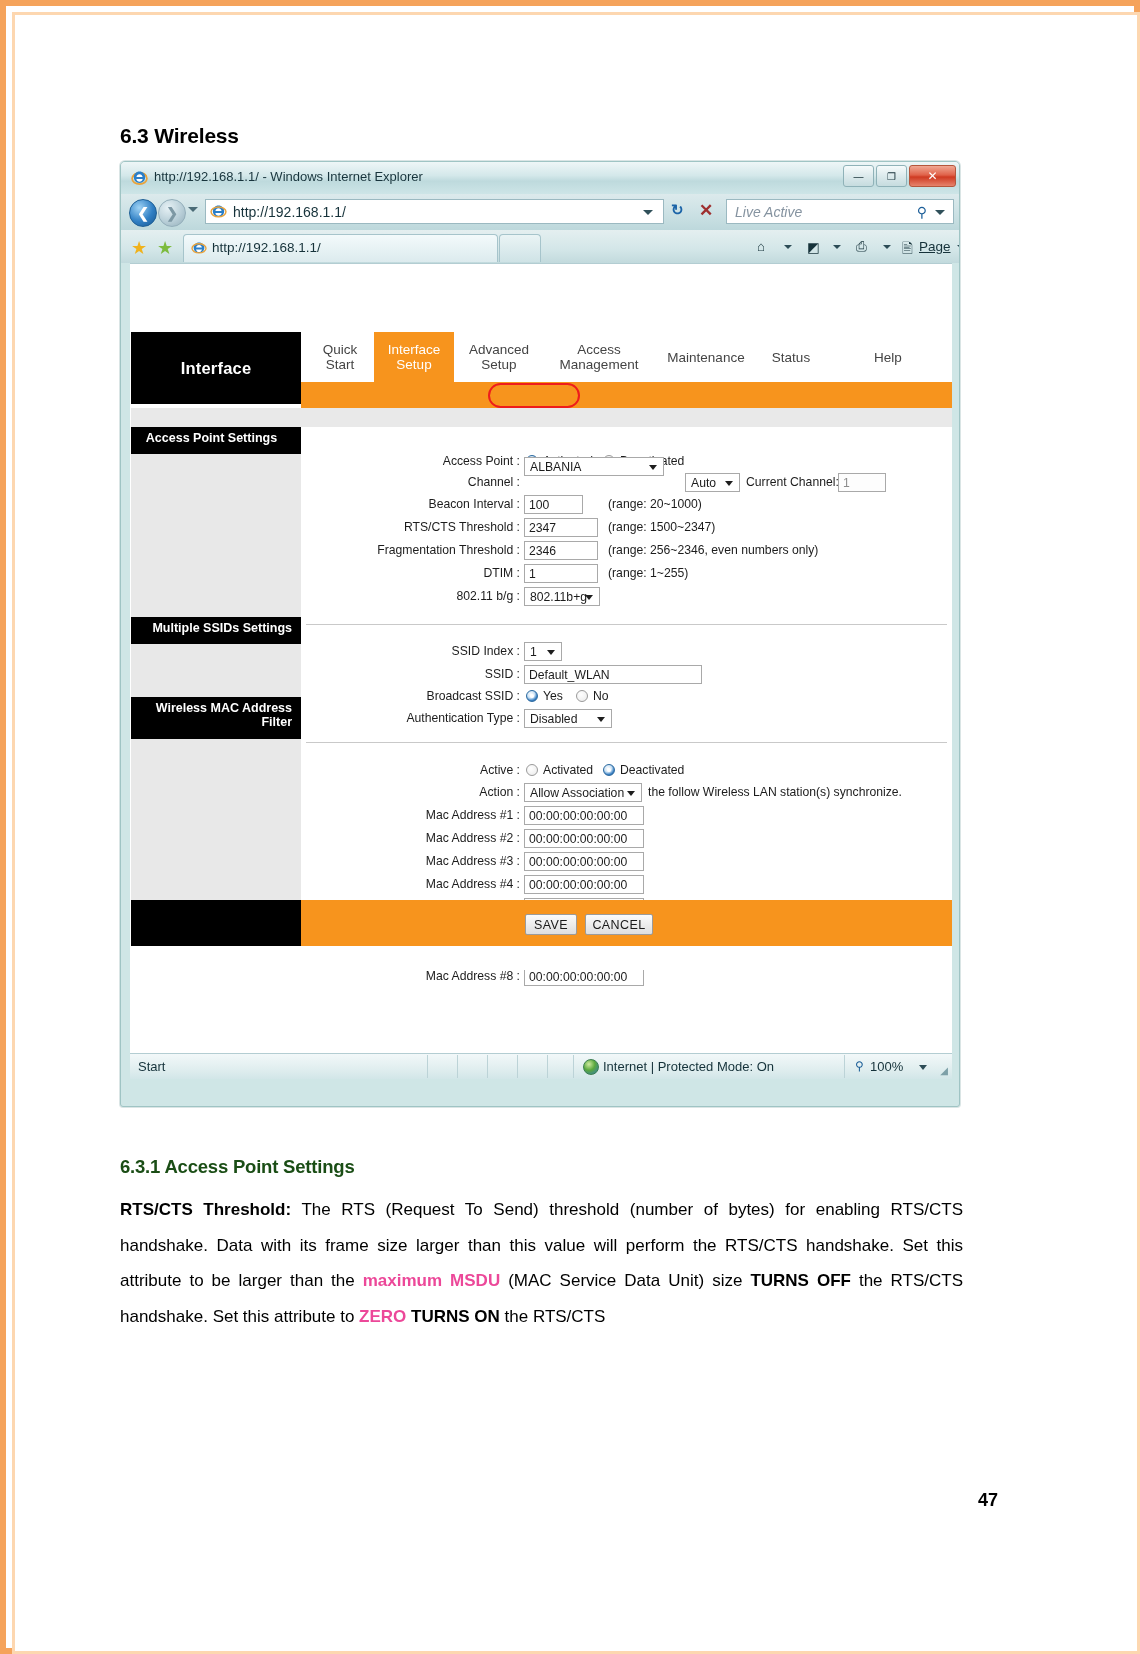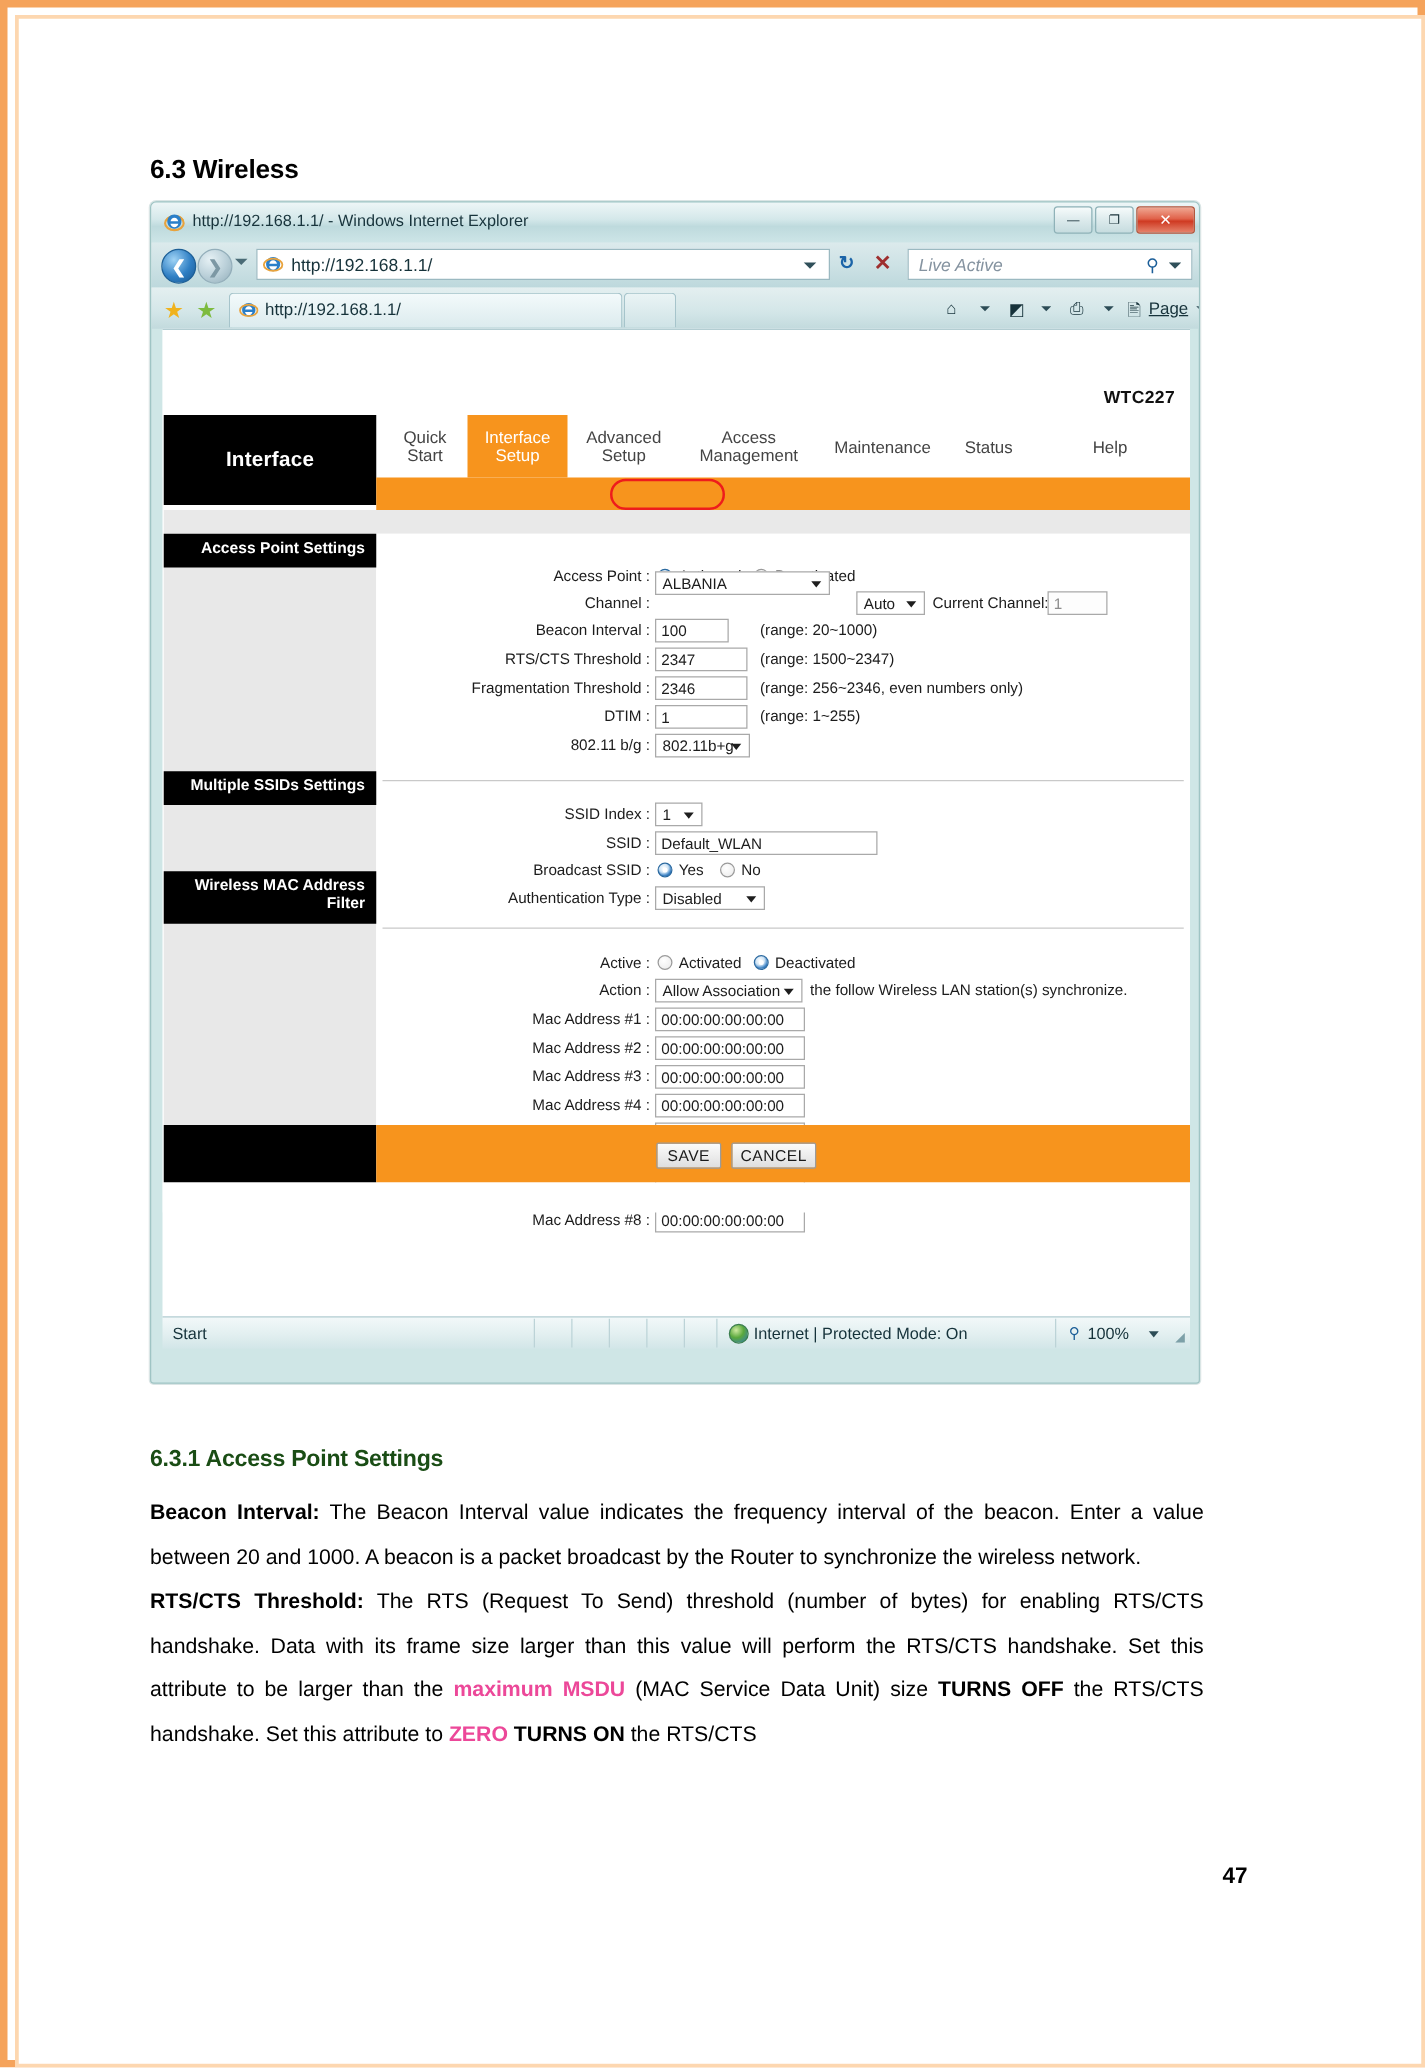--- a/index.html
+++ b/index.html
@@ -566,23 +566,20 @@
       <div class="cmd" style="left:735px;">⎙</div>
       <div class="cmd-caret" style="left:762px;"></div>
       <div class="cmd" style="left:781px;">🖹</div>
       <div class="cmd u" style="left:798px;">Page</div>
       <div class="cmd-caret" style="left:836px;"></div>
 
     </div>
 
     <div class="viewport">
 
-      <div class="router-head">
-        <div class="wtc-model">WTC227</div>
-      </div>
 
       <div class="navbar">
         <div class="brand-box">
           <span class="brand-text">Interface</span>
         </div>
 
         <div class="maintab" style="left:176px; width:68px;">
           <span><span>Quick</span><br><span>Start</span></span>
         </div>
         <div class="maintab sel" style="left:244px; width:80px;">
@@ -611,21 +608,21 @@
       <div class="subtab" style="left:276px; width:70px;">LAN</div>
       <div class="sub-sep" style="left:351px;"></div>
       <div class="subtab" style="left:360px; width:86px;">Wireless</div>
       <div class="wireless-ring" style="left:358px; top:119px; width:92px;"></div>
 
       <div class="graystrip"></div>
 
       <div class="leftcol"></div>
       <div class="rightcol"></div>
 
-      <div class="sectlabel" style="top:163px; height:27px;">Access Point Settings</div>
+      <div class="sectlabel" style="top:163px; height:27px;text-align:center;">Access Point Settings</div>
       <div class="sectlabel" style="top:353px; height:27px;">Multiple SSIDs Settings</div>
       <div class="sectlabel" style="top:433px; height:42px; padding-top:4px;">
         <span>Wireless MAC Address</span><br>
         <span>Filter</span>
       </div>
 
       <div class="flabel" style="left:236px; top:190px; width:154px;">Access Point :</div>
       <div class="radio on" style="left:396px; top:191px;"></div>
       <div class="rlabel" style="left:413px; top:190px;">Activated</div>
       <div class="radio" style="left:473px; top:191px;"></div>
@@ -749,21 +746,18 @@
       <div class="sb-zoom">100%</div>
       <div class="sb-zoomcaret"></div>
       <div class="grip">◢</div>
     </div>
   </div>
 
   <div class="h-sub">6.3.1 Access Point Settings</div>
 
   <div class="doc-body">
     <p>
-      <span class="b">Beacon Interval:</span><span> The Beacon Interval value indicates the frequency interval of the beacon. Enter a value between 20 and 1000. A beacon is a packet broadcast by the Router to synchronize the wireless network.</span>
-    </p>
-    <p>
       <span class="b">RTS/CTS Threshold:</span><span> The RTS (Request To Send) threshold (number of bytes) for enabling RTS/CTS handshake. Data with its frame size larger than this value will perform the RTS/CTS handshake. Set this attribute to be larger than the </span><span class="blue">maximum MSDU</span><span> (MAC Service Data Unit) size </span><span class="b">TURNS OFF</span><span> the RTS/CTS handshake. Set this attribute to </span><span class="blue">ZERO</span><span class="b"> TURNS ON</span><span> the RTS/CTS</span>
     </p>
   </div>
 
   <div class="pageno">47</div>
 </div>
 
 </body></html>

